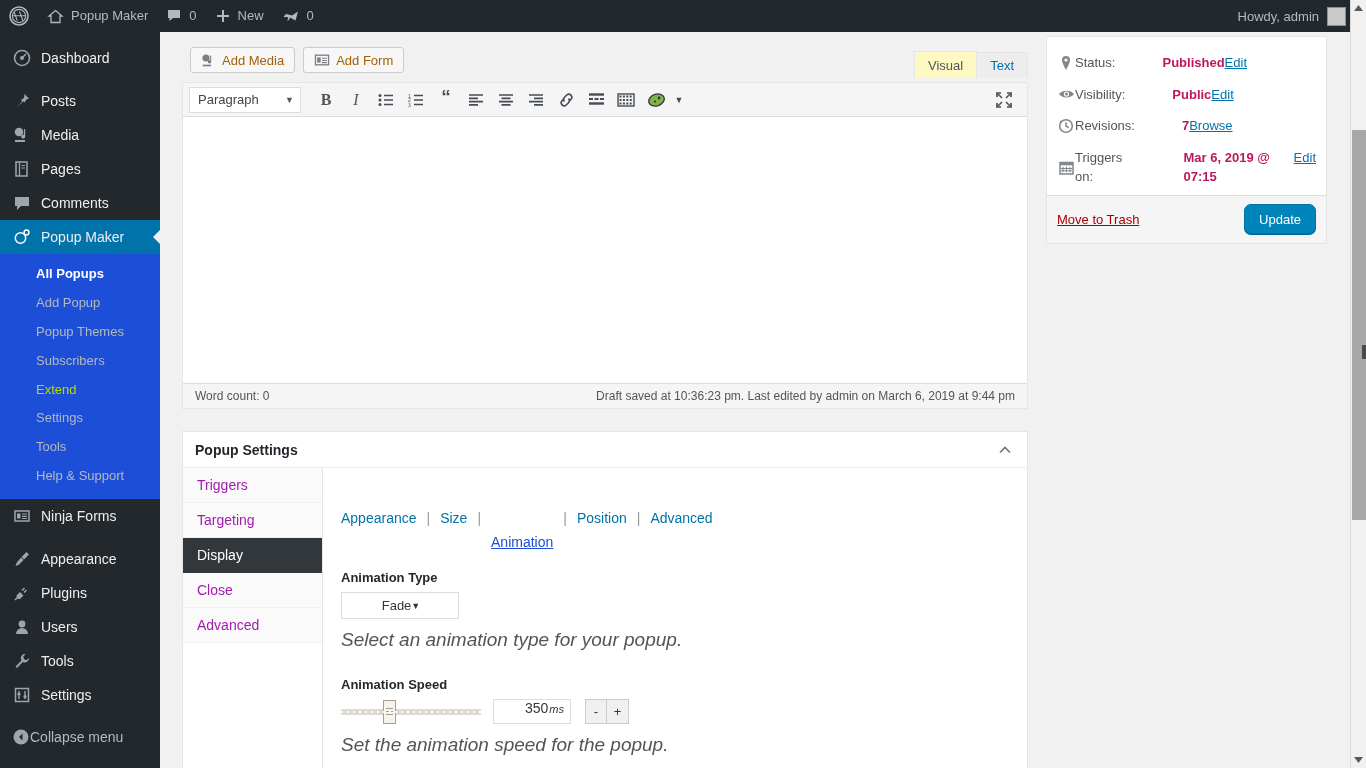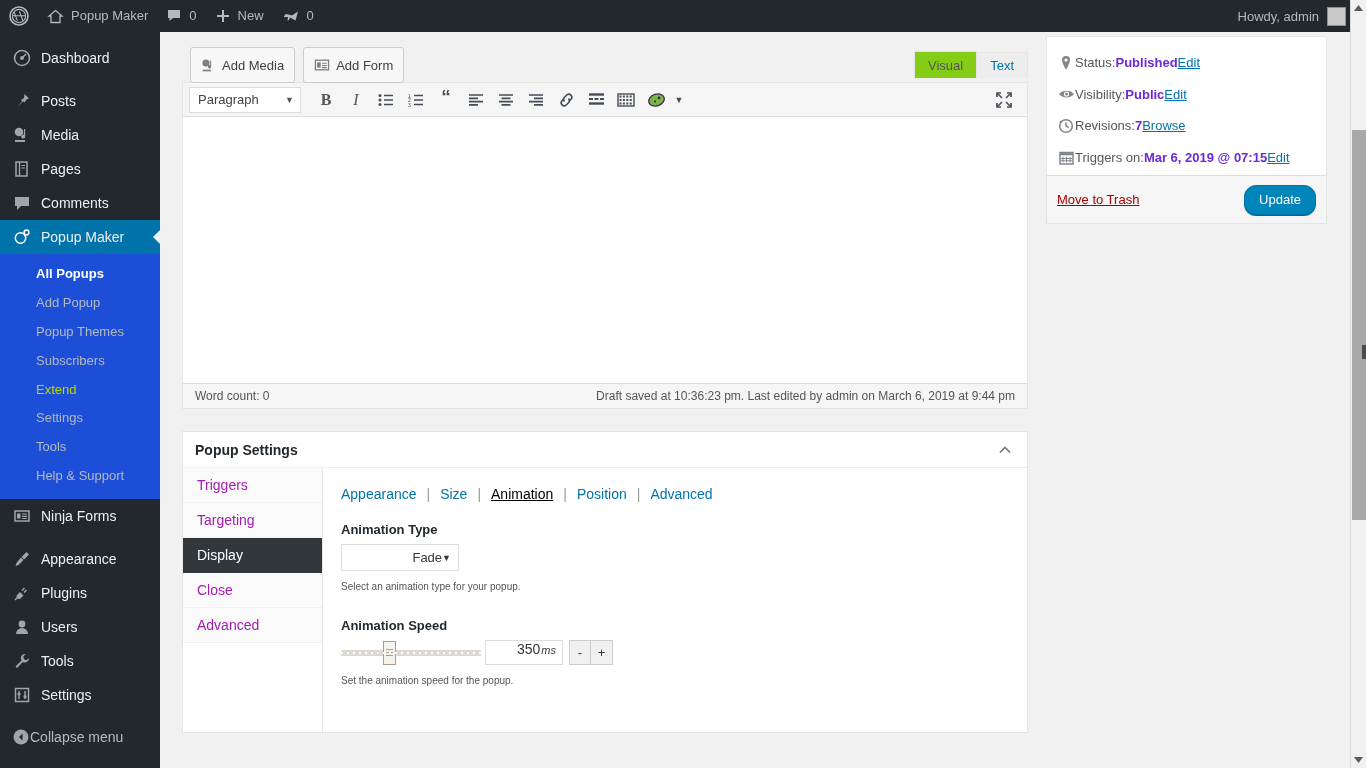--- a/index.html
+++ b/index.html
@@ -99,41 +99,41 @@
     position: absolute; left: 22px; top: 4px; width: 846px;
   }
 
   .media-buttons {
     height: 46px; padding: 11px 8px 0 8px;
     background: #f1f1f1;
     display: flex; gap: 8px; align-items: flex-start;
   }
   .btn-media {
     display: inline-flex; align-items: center; gap: 6px;
-    height: 36px; padding: 0 10px;
+    height: 26px; padding: 0 10px;
     background: #f7f7f7; border: 1px solid #ccc;
-    border-radius: 3px; color: #404040; font-size: 13px;
+    border-radius: 3px; color: #a16207; font-size: 13px;
     cursor: pointer; line-height: 1;
   }
   .btn-media .bi { color: #7a7f85; display: flex; }
 
   #editor-wrap { border: 1px solid #e5e5e5; background: #fff; }
 
   .ed-tabs {
     position: absolute; right: 0; top: 12px;
     display: flex; gap: 0; align-items: flex-end; height: 30px;
   }
   .ed-tab {
     height: 26px; padding: 0 13px; line-height: 26px;
     font-size: 13px; color: #0073aa; cursor: pointer;
     background: #ededed; border: 1px solid #e5e5e5;
     border-bottom: none; margin-left: -1px;
   }
   .ed-tab.active {
-    background: #84cc16; color: #555; border-color: #e5e5e5;
+    background: #fef9c3; color: #555; border-color: #e5e5e5;
     height: 27px; line-height: 27px;
   }
 
   .mce-toolbar {
     height: 34px; background: #f5f5f5;
     border-bottom: 1px solid #ddd;
     display: flex; align-items: center; padding: 0 6px;
     position: relative;
   }
   .fmt-select {
@@ -188,37 +188,37 @@
     border-bottom: 1px solid #f0f0f0; cursor: pointer;
     background: #fafafa;
   }
   .ps-tab.active { background: #32373c; color: #fff; border-bottom-color:#32373c; }
   .ps-panel { flex: 1 1 auto; padding: 18px 20px 20px 18px; }
   .sub-tabs {
     display: flex; align-items: center; gap: 0;
     font-size: 14px; margin-bottom: 20px;
   }
   .sub-tab { color: #0073aa; cursor: pointer; }
-  .sub-tab.active { color: #000000; text-decoration: underline; }
+  .sub-tab.active { color: #1d4ed8; text-decoration: underline; margin-top: 48px; }
   .sub-sep { color: #999; margin: 0 10px; }
   .field-label {
     font-size: 13px; font-weight: bold; color: #23282d;
     margin-bottom: 7px;
   }
   .sel-box {
     width: 118px; height: 27px; background: #fff;
     border: 1px solid #ddd; display: flex; align-items: center;
-    justify-content: flex-end; padding: 0 7px 0 9px;
+    justify-content: center; padding: 0 7px 0 9px;
     font-size: 13px; color: #32373c; cursor: pointer;
   }
   .sel-box .caret { font-size: 9px; color: #32373c; }
-  .field-desc { font-size: 10px; color: #555; margin-top: 10px; }
+  .field-desc { font-size: 19px; color: #555; margin-top: 10px; font-style: italic; }
   .field-block { margin-bottom: 26px; }
 
-  .slider-row { display: flex; align-items: center; gap: 0; }
+  .slider-row { display: flex; align-items: center; gap: 8px; }
   .slider-track {
     position: relative; width: 140px; height: 6px;
     background: #ddd9d0; border-radius: 1px; margin-right: 4px;
   }
   .slider-track::after{
     content:""; position:absolute; left:0; top:2px; right:0; height:2px;
     background-image: repeating-linear-gradient(to right,#fff 0 2px,transparent 2px 6px);
   }
   .slider-handle {
     position: absolute; top: -9px; left: 42px;
@@ -254,32 +254,32 @@
   .pb-inner { padding: 10px 10px 2px 10px; }
   .pb-row {
     display: flex; gap: 0;
     font-size: 13px; color: #555; padding: 6px 0;
     line-height: 1.5;
   }
   .pb-row .pb-icon {
     width: 18px; flex: 0 0 18px; display:flex;
     align-items:center; justify-content:center; color: #82878c;
   }
-  .pb-row b { color: #6d28d9; }
+  .pb-row b { color: #be185d; margin-left: 47px; }
   .pb-link { color: #0073aa; text-decoration: underline; cursor: pointer; }
   .pb-footer {
     border-top: 1px solid #ddd; background: #f5f5f5;
     height: 48px; display: flex; align-items: center;
     justify-content: space-between; padding: 0 10px;
   }
   .trash-link { color: #a00; text-decoration: underline; font-size: 13px; cursor: pointer; }
   .btn-primary {
     background: #0085ba; border: 1px solid #0073aa;
     color: #fff; font-size: 13px; height: 30px;
-    padding: 0 14px; border-radius: 12px; cursor: pointer;
+    padding: 0 14px; border-radius: 7px; cursor: pointer;
     box-shadow: 0 1px 0 #006799;
   }
 
   
   #scrollbar {
     position: absolute; right: 0; top: 0;
     width: 16px; height: 768px; background: #f1f1f1;
     border-left: 1px solid #dcdcdc;
   }
   .sb-arrow {

